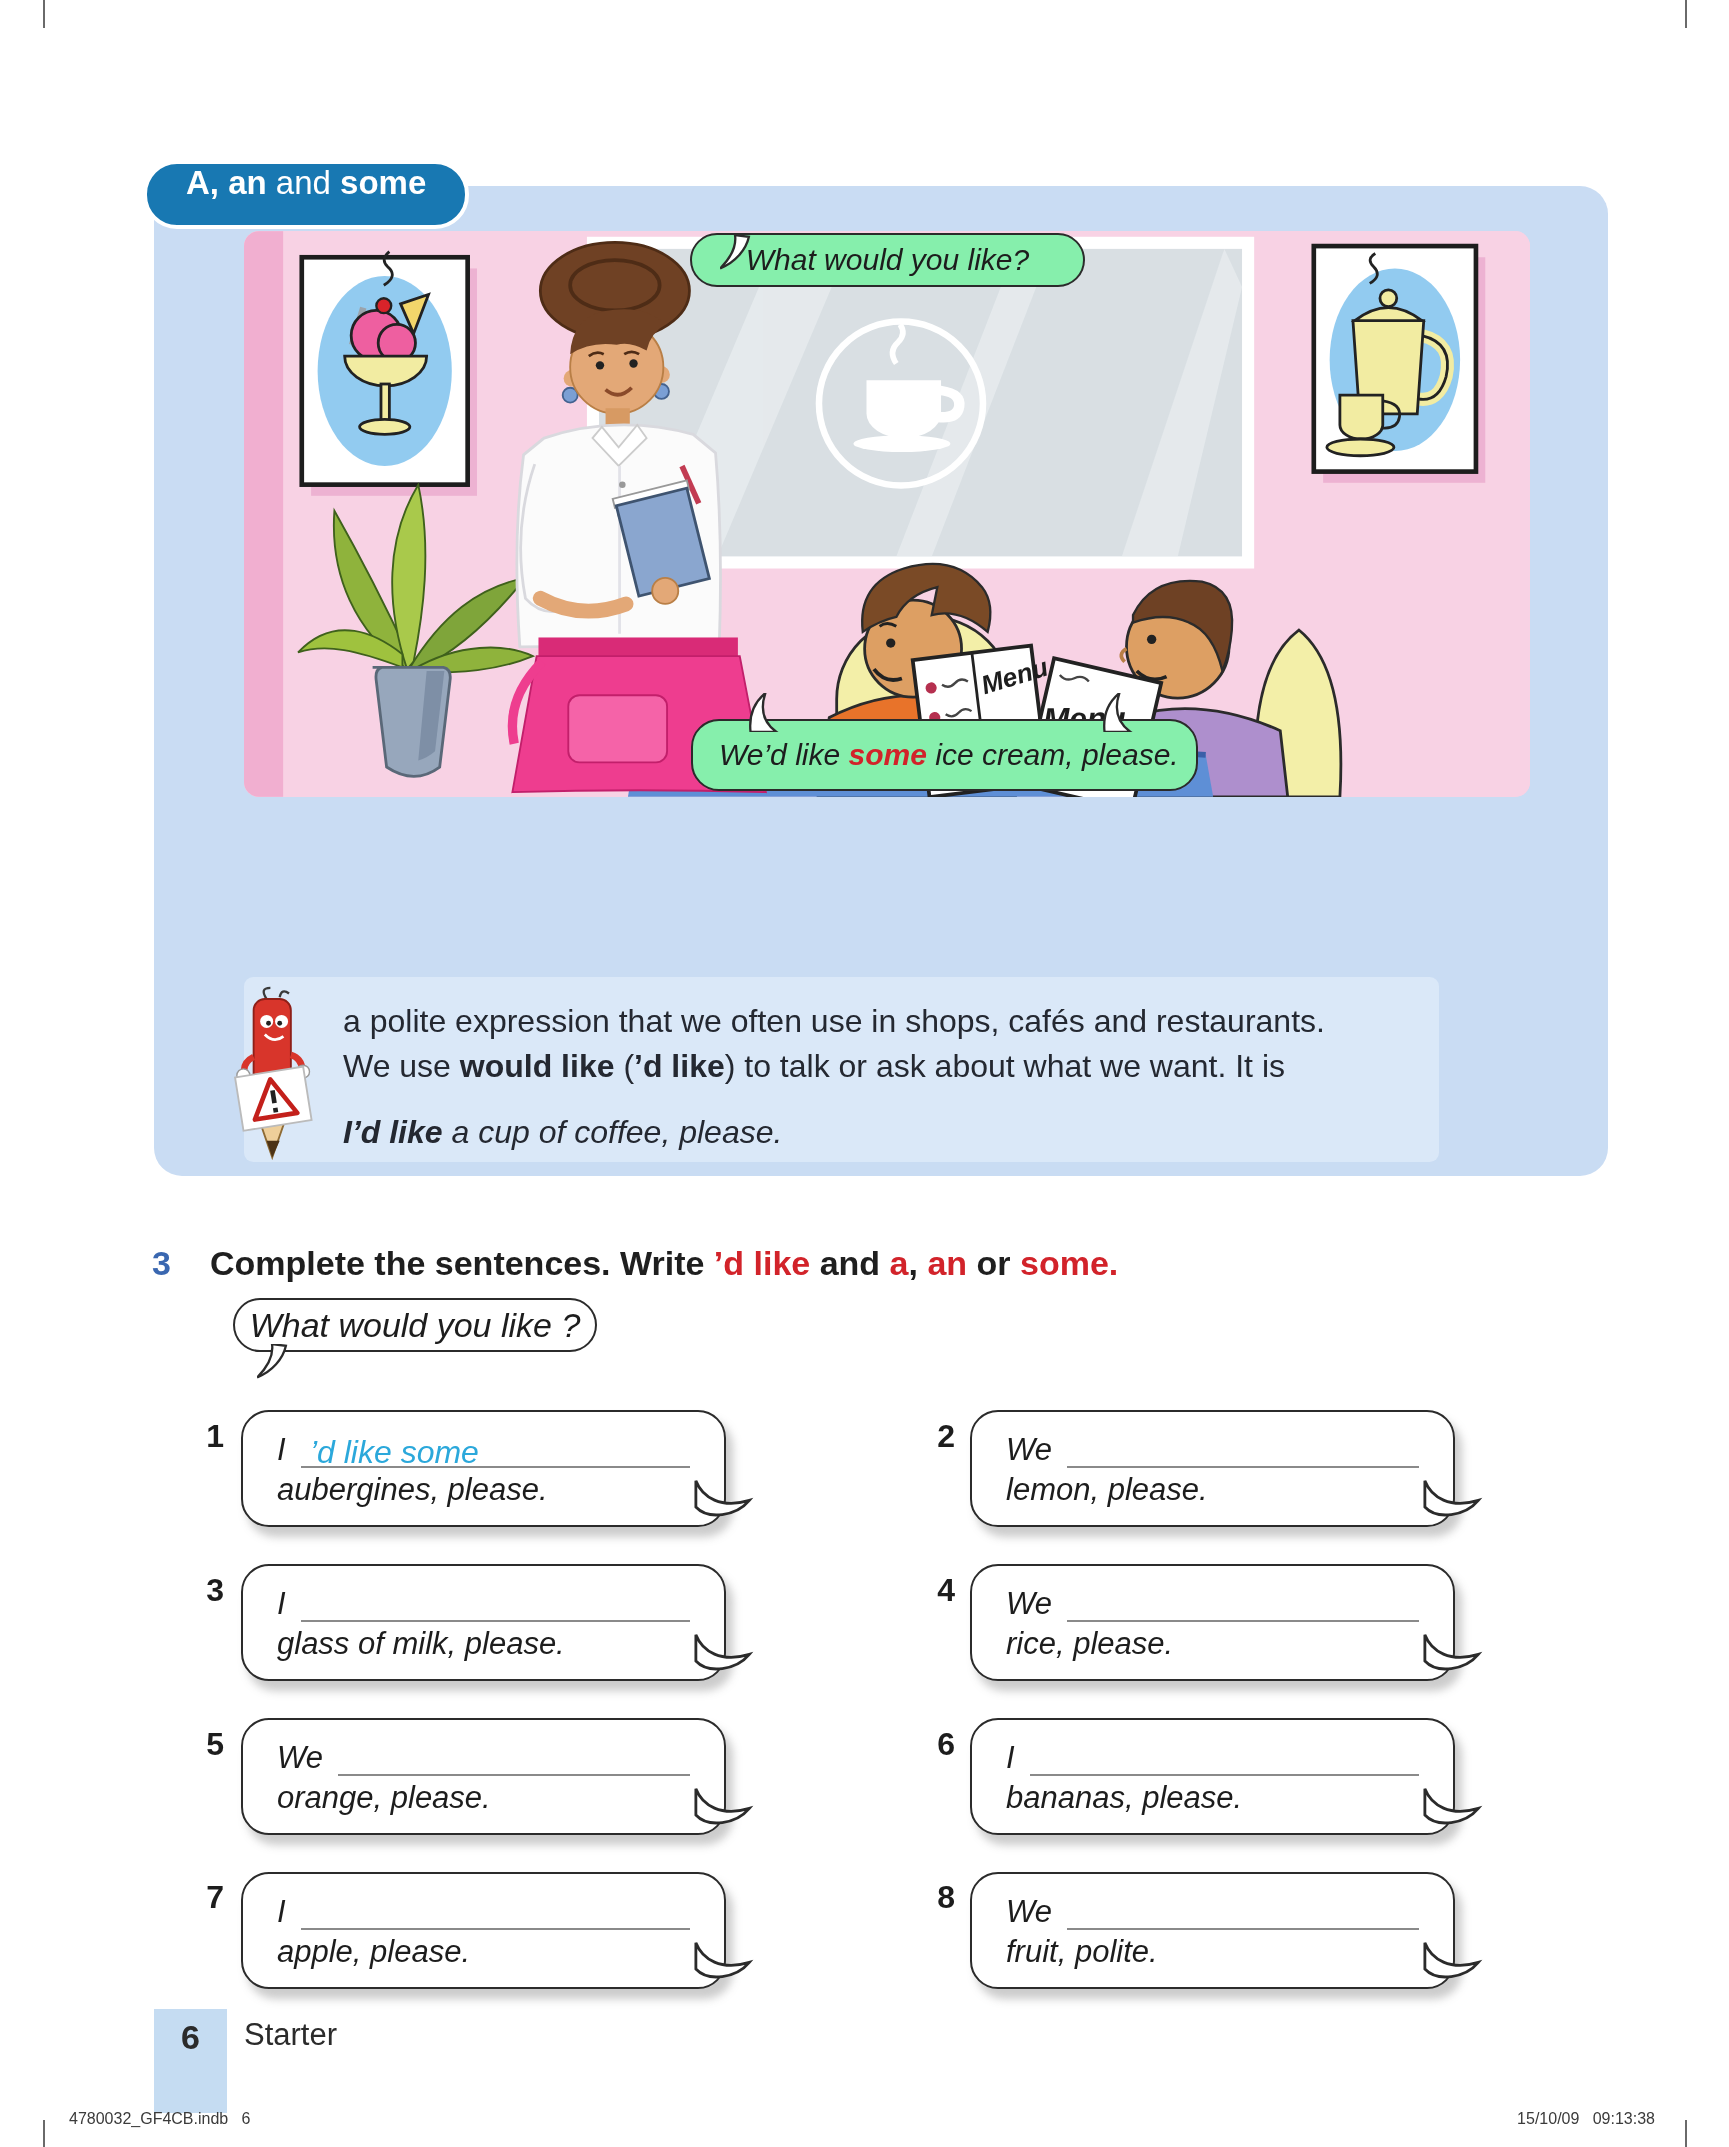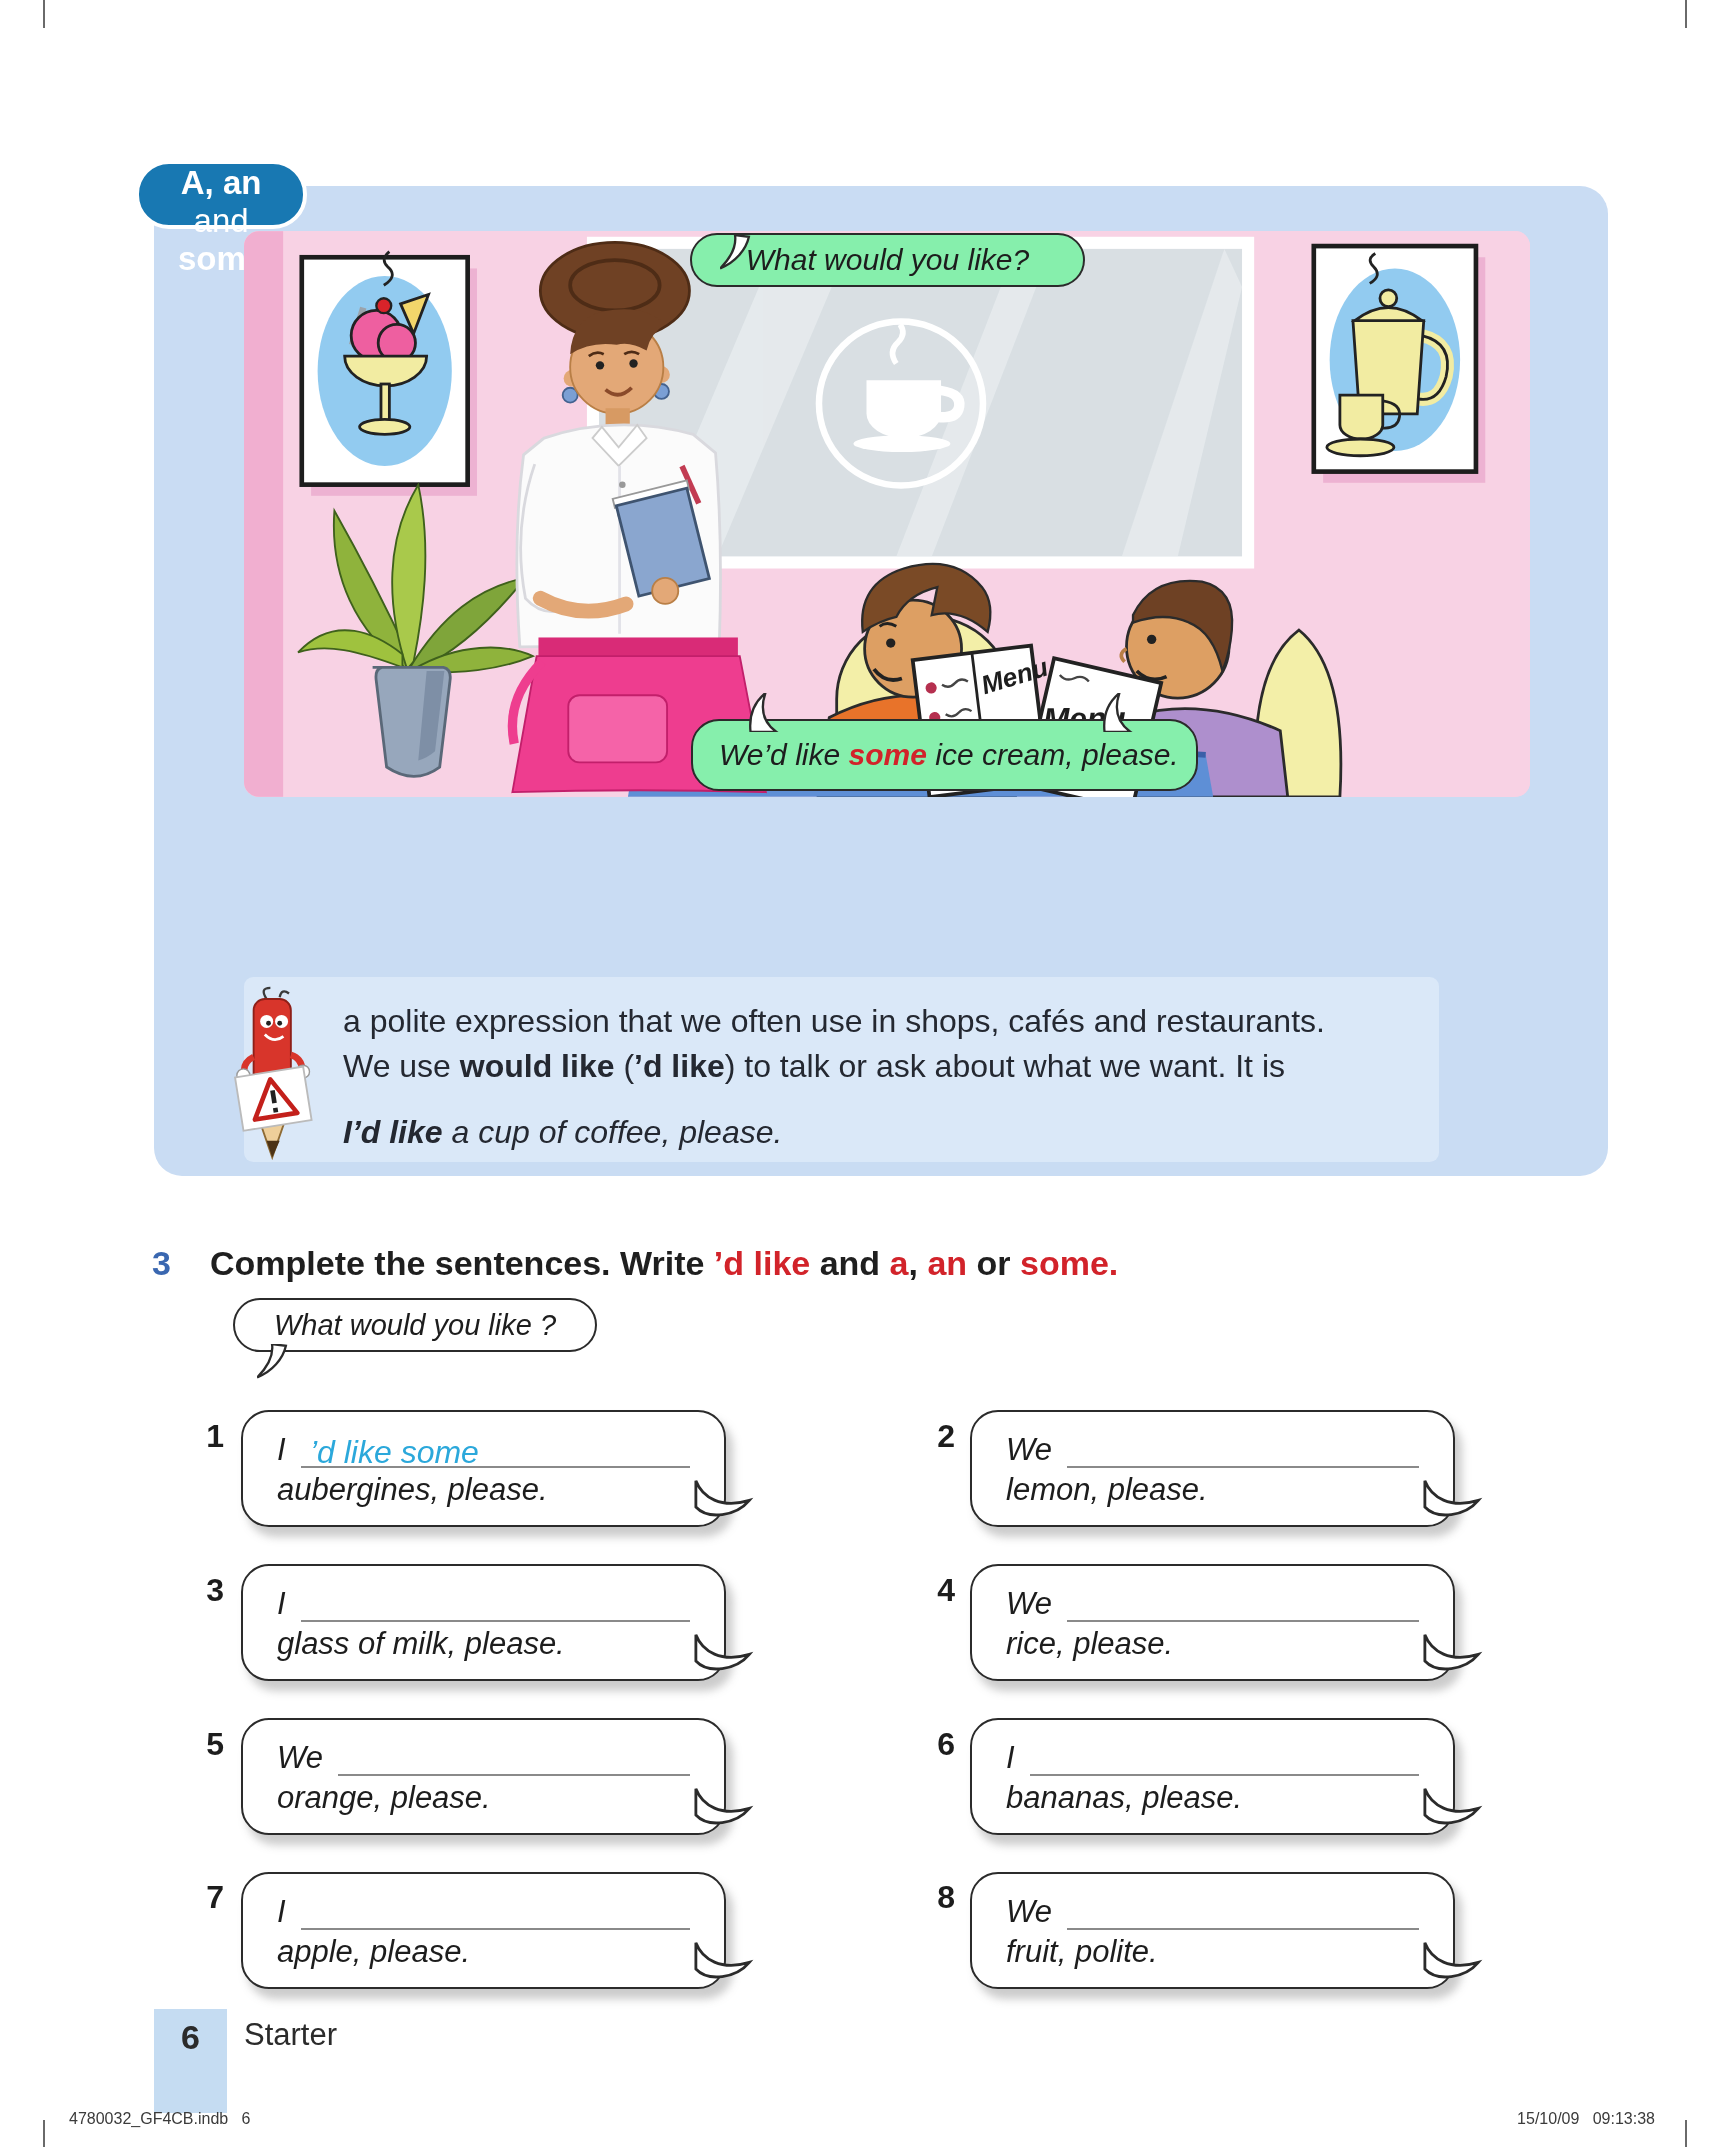--- a/index.html
+++ b/index.html
@@ -4,23 +4,23 @@
 <style>
   html,body{margin:0;padding:0;background:#fff;}
   .page{position:relative;width:1729px;height:2148px;background:#fff;overflow:hidden;
         font-family:"Liberation Sans",sans-serif;color:#1d1d1d;}
   .abs{position:absolute;}
 
   
   .crop{position:absolute;width:1.9px;height:28px;background:#6a6a6a;}
 
   
-  .tab{left:135px;top:160px;height:69px;border-radius:34px;background:#1878B2;color:#fff;
-       display:flex;align-items:center;padding:0 39px;font-size:33px;font-weight:700;
-       border:4.7px solid #fff;box-sizing:border-box;white-space:pre;flex-direction:column;}
+  .tab{left:143px;top:160px;height:69px;border-radius:34px;background:#1878B2;color:#fff;
+       display:flex;align-items:flex-start;padding:0 39px;font-size:33px;font-weight:700;
+       border:4.7px solid #fff;box-sizing:border-box;white-space:pre;}
   .tab .md{font-weight:400;}
 
   
   .panel{left:154px;top:186px;width:1454px;height:990px;background:#C9DCF3;border-radius:28px;}
 
   
   .illo{left:244px;top:231px;width:1286px;height:566px;border-radius:15px;overflow:hidden;background:#F8D2E4;}
   .illo svg{position:absolute;left:0;top:0;}
 
   
@@ -46,21 +46,21 @@
   .pencil{left:231px;top:986px;width:89px;height:177px;}
 
   
   .ex-head{left:152px;top:1244px;font-size:34px;font-weight:700;color:#1f1f1f;white-space:pre;}
   .ex-num{color:#3A67B0;display:inline-block;width:58px;}
   .red{color:#D2232A;}
 
   
   .prompt{left:233px;top:1298px;width:364px;height:54px;background:#fff;border:2.3px solid #2b2b2b;
           border-radius:27px;display:flex;align-items:center;justify-content:center;
-          font-size:29px;font-style:italic;position:absolute;box-sizing:border-box;}
+          font-size:34px;font-style:italic;position:absolute;box-sizing:border-box;}
 
   
   .item-num{position:absolute;font-size:32px;font-weight:700;color:#1d1d1d;width:34px;text-align:right;}
   .bubble{position:absolute;width:485px;height:117px;background:#fff;border:2.8px solid #2b2b2b;
           border-radius:28px;box-sizing:border-box;padding:9.3px 30px 0 34px;
           box-shadow:6.5px 9.3px 8.4px rgba(120,120,120,.38);}
   .bubble .tail{position:absolute;right:-31px;bottom:2.8px;width:62px;height:45px;}
   .line1{display:flex;align-items:flex-end;font-size:31px;font-style:italic;height:47px;}
   .blank{flex:1;border-bottom:2.3px solid #8a8a8a;margin-left:15px;margin-right:3.7px;
          height:100%;display:flex;align-items:flex-end;padding-left:9.3px;box-sizing:border-box;}

